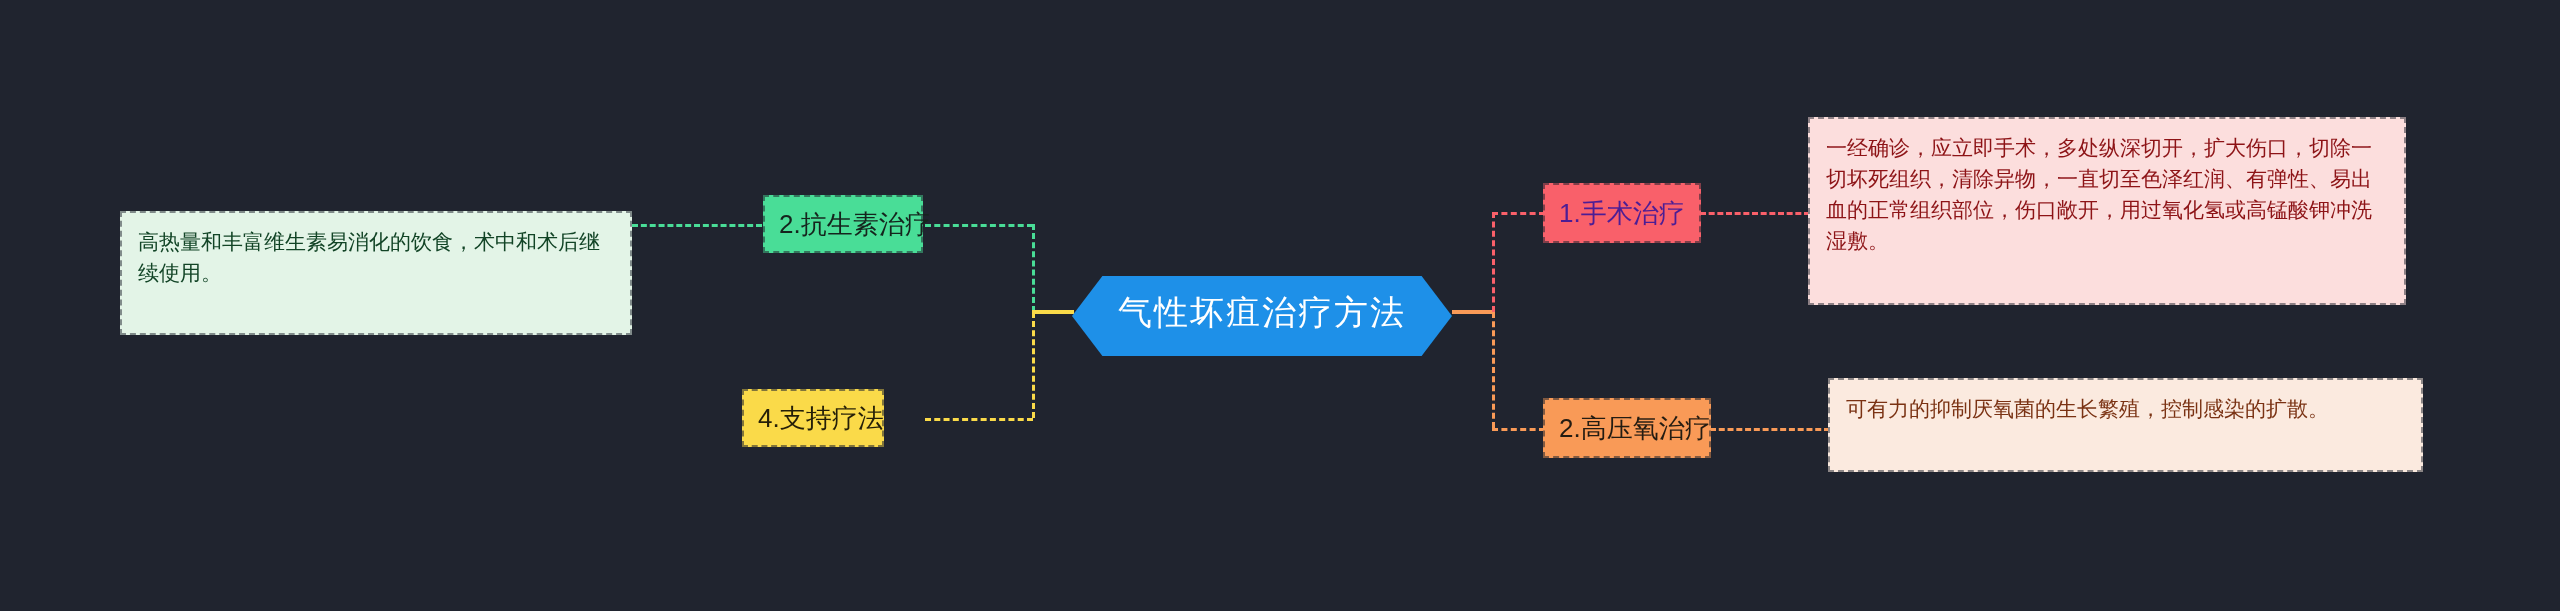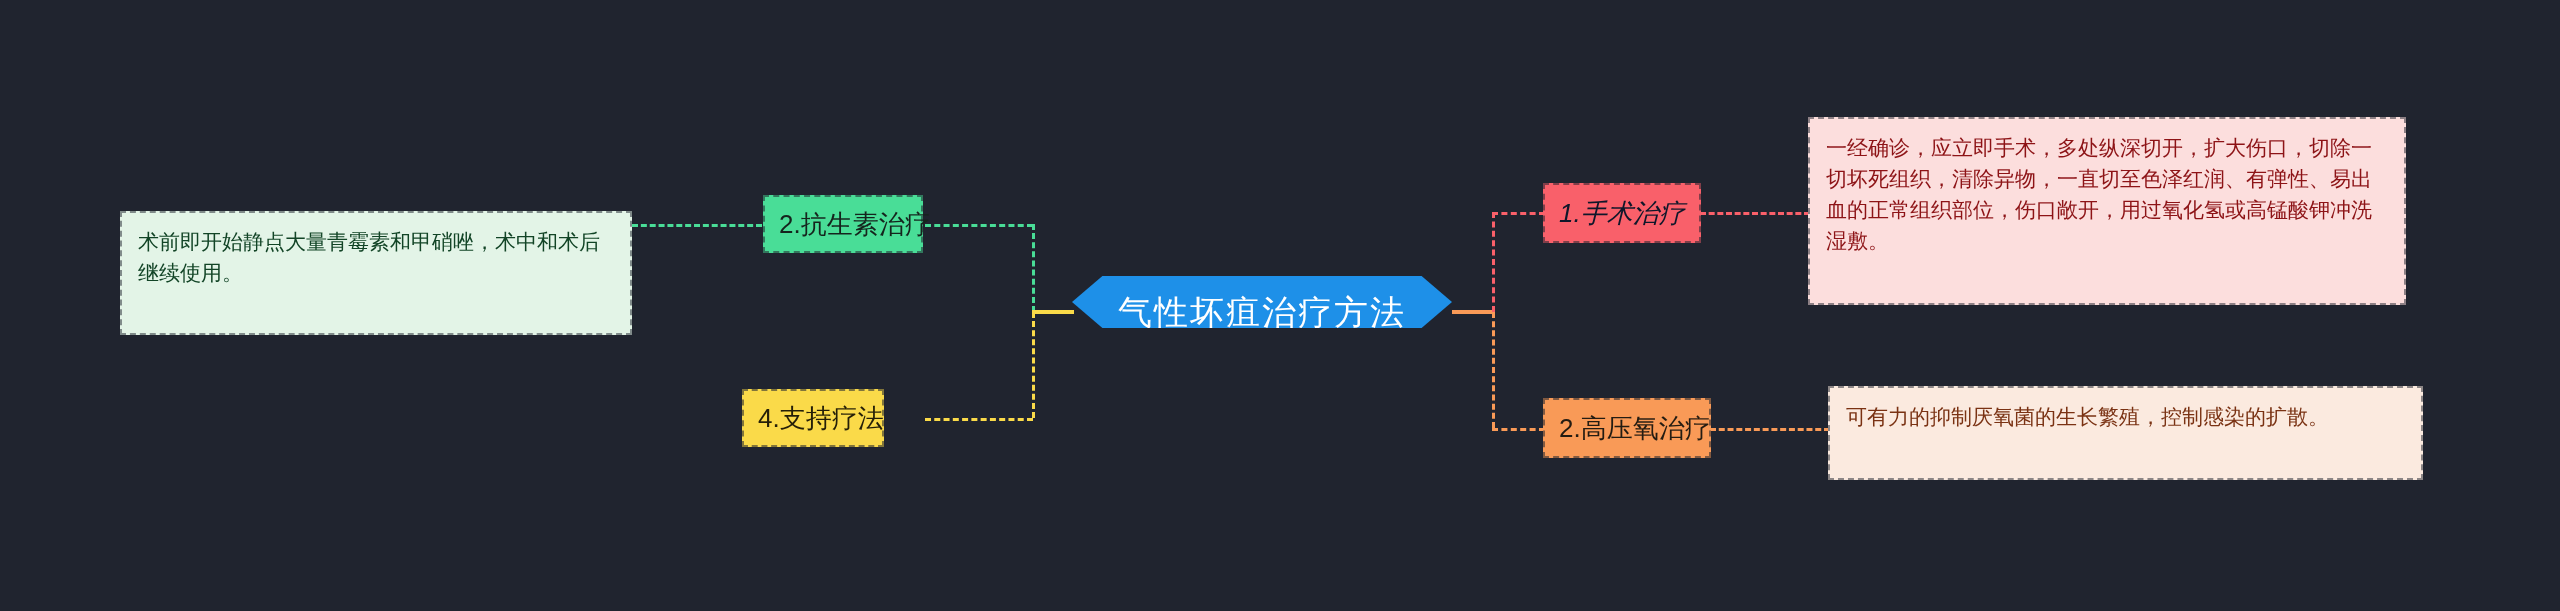--- a/index.html
+++ b/index.html
@@ -17,21 +17,21 @@
     background: #20242f;
     overflow: hidden;
   }
 
   
   .center-node {
     position: absolute;
     left: 1072px;
     top: 276px;
     width: 380px;
-    height: 52px;
+    height: 80px;
     background: #1e90e8;
     color: #ffffff;
     font-size: 34px;
     line-height: 72px;
     text-align: center;
     letter-spacing: 2px;
     clip-path: polygon(0% 50%, 8% 0%, 92% 0%, 100% 50%, 92% 100%, 8% 100%);
     white-space: nowrap;
     z-index: 6;
   }
@@ -43,21 +43,21 @@
     border: 2px dashed rgba(32,36,47,0.55);
     font-size: 26px;
     display: flex;
     align-items: center;
     z-index: 5;
     white-space: nowrap;
   }
   .node .label { padding: 0 14px; }
 
   .node-surgery   { left:1543px; top:183px; width:158px; height:60px;
-                    background:#f9606a; color:#0f172a; justify-content:flex-start;font-style:italic; }
+                    background:#f9606a; color:#4c1d95; justify-content:flex-start; }
   .node-antibio   { left: 763px; top:195px; width:160px; height:58px;
                     background:#49dd97; color:#15241d; justify-content:flex-start;align-items:center; }
   .node-hbo       { left:1543px; top:398px; width:168px; height:60px;
                     background:#f99a57; color:#241c12; justify-content:flex-start; }
   .node-support   { left: 742px; top:389px; width:142px; height:58px;
                     background:#fada49; color:#241f08; justify-content:flex-start; }
 
   
   .descbox {
     position: absolute;
@@ -65,21 +65,21 @@
     border: 2px dashed rgba(32,36,47,0.5);
     font-size: 21px;
     line-height: 31px;
     padding: 13px 16px;
     z-index: 4;
   }
   .desc-surgery { left:1808px; top:117px; width:598px; height:188px;
                   background:#fcdedd; color:#8d1316; }
   .desc-antibio { left: 120px; top:211px; width:512px; height:124px;
                   background:#e3f4e7; color:#124426; }
-  .desc-hbo     { left:1828px; top:386px; width:595px; height:94px;
+  .desc-hbo     { left:1828px; top:378px; width:595px; height:94px;
                   background:#fbeadf; color:#7a3213; }
   .desc-support { left: 155px; top:355px; width:607px; height:162px;
                   background:#faf5d8; color:#6b5512; }
 
   
   .conn { position: absolute; z-index: 2; }
   .h-line { border-top-width: 3px; border-top-style: dashed; height: 0; }
   .v-line { border-left-width: 3px; border-left-style: dashed; width: 0; }
   .stub   { position:absolute; height:4px; z-index:3; }
 </style>
@@ -125,18 +125,18 @@
   <div class="node node-hbo">
     <span class="label">2.高压氧治疗</span>
   </div>
 
   <div class="node node-support">
     <span class="label">4.支持疗法</span>
   </div>
 
   <div class="descbox desc-surgery">一经确诊，应立即手术，多处纵深切开，扩大伤口，切除一切坏死组织，清除异物，一直切至色泽红润、有弹性、易出血的正常组织部位，伤口敞开，用过氧化氢或高锰酸钾冲洗湿敷。</div>
 
-  <div class="descbox desc-antibio">术前即开始静点大量青霉素和甲硝唑，术中和术后继续使用。</div>
+  <div class="descbox desc-antibio">高热量和丰富维生素易消化的饮食，术中和术后继续使用。</div>
 
   <div class="descbox desc-hbo">可有力的抑制厌氧菌的生长繁殖，控制感染的扩散。</div>
 
 
 </div>
 
 </body></html>

